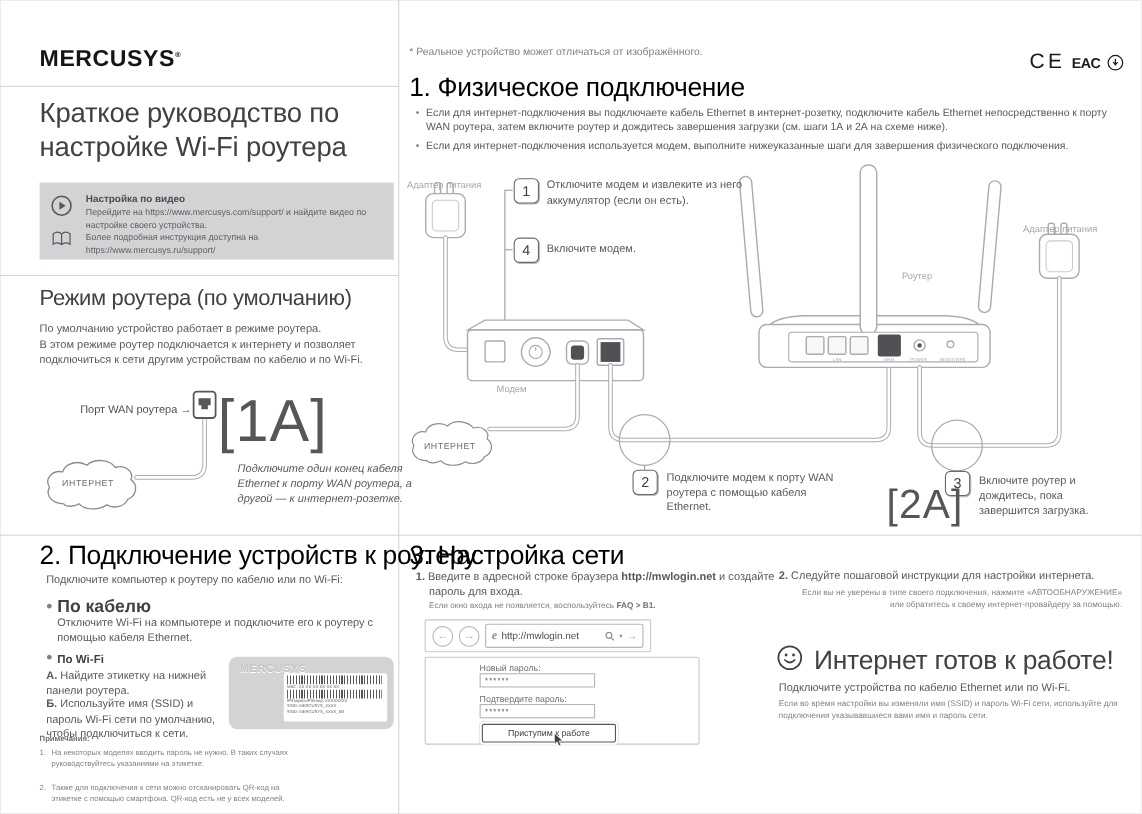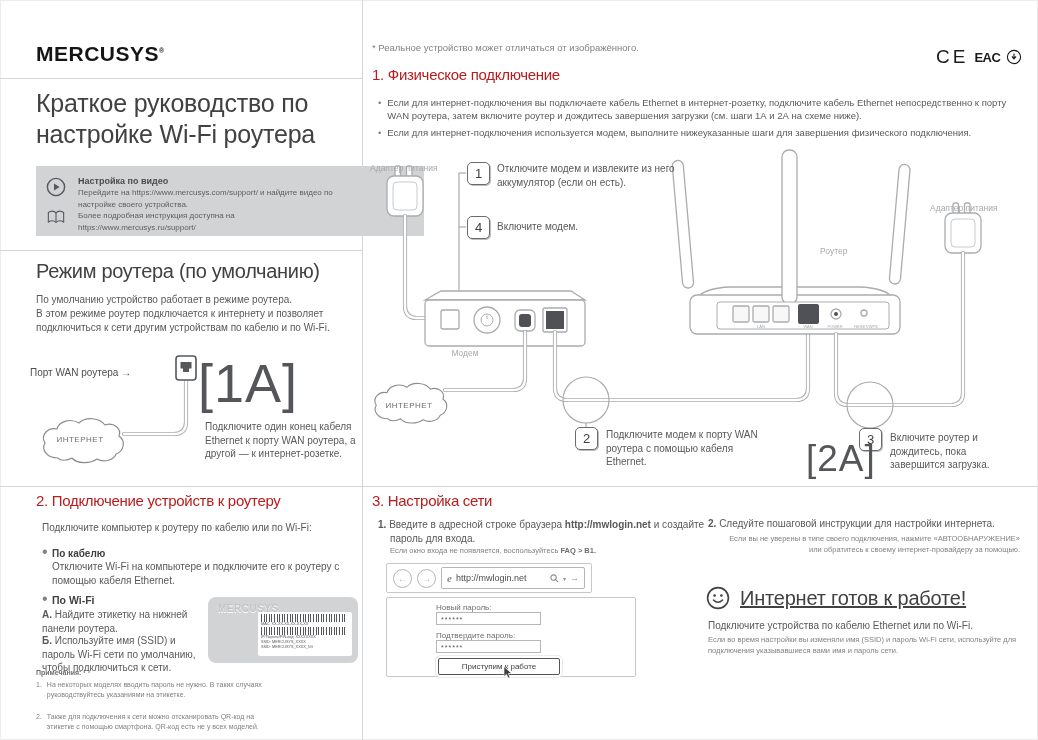--- a/index.html
+++ b/index.html
@@ -3,21 +3,21 @@
 <meta charset="utf-8">
 <style>
   html,body{margin:0;padding:0;background:#fff;}
   .pg{position:relative;width:1038px;height:740px;background:#fff;overflow:hidden;
       font-family:"Liberation Sans",sans-serif;color:#58595b;box-shadow:inset 0 0 0 1px #ececec;}
   .a{position:absolute;}
   .hr{position:absolute;height:1px;background:#d4d5d7;}
   .vr{position:absolute;width:1px;background:#d4d5d7;}
   .h-big{font-size:25px;line-height:1.22;color:#414042;letter-spacing:-0.2px;}
   .h-sec{font-size:20px;color:#414042;letter-spacing:-0.3px;}
-  .h-sec2{font-size:15px;color:#b91c1c;letter-spacing:-0.3px;}
+  .h-sec2{font-size:24px;color:#000000;letter-spacing:-0.3px;}
   .body{font-size:10px;line-height:1.35;color:#58595b;}
   .body9{font-size:9.5px;line-height:1.4;color:#58595b;}
   .small{font-size:7.5px;line-height:1.45;color:#808285;}
   .tiny{font-size:7px;line-height:1.45;color:#808285;}
   .glabel{font-size:8.5px;color:#a7a9ac;}
   .badge{font-size:54px;color:#55565a;letter-spacing:1px;}
   .num-box{width:21px;height:21px;border:1.6px solid #6a6b6e;border-radius:5px;background:#fff;
            display:flex;align-items:center;justify-content:center;font-size:13px;color:#3f4042;
            box-shadow:1px 1px 0 rgba(106,107,110,.45);}
   .bold{font-weight:bold;}
@@ -41,58 +41,58 @@
   <div class="hr" style="left:0;top:250px;width:362px;"></div>
   <div class="hr" style="left:0;top:486px;width:1038px;"></div>
   <div class="vr" style="left:362px;top:0;height:740px;"></div>
 
   <div class="a" style="left:36px;top:42px;font-size:21px;font-weight:bold;color:#151515;letter-spacing:.5px;">
     <span>MERCUSYS</span><sup style="font-size:7px;">®</sup>
   </div>
 
   <div class="a h-big" style="left:36px;top:88px;width:312px;">Краткое руководство по настройке Wi-Fi роутера</div>
 
-  <div class="a infobox" style="left:36px;top:166px;width:388px;height:70px;">
+  <div class="a infobox" style="left:36px;top:166px;width:322px;height:70px;">
     <svg class="a" style="left:10px;top:11px;" width="20" height="20" viewBox="0 0 20 20">
       <circle cx="10" cy="10" r="8.6" fill="none" stroke="#56575b" stroke-width="1.4"></circle>
       <path d="M8,6.4 L13.6,10 L8,13.6 Z" fill="#56575b"></path>
     </svg>
     <div class="a bold" style="left:42px;top:10px;font-size:9px;color:#4a4b4e;">Настройка по видео</div>
     <div class="a" style="left:42px;top:21px;width:272px;font-size:8px;line-height:1.45;color:#5d5e61;">Перейдите на https://www.mercusys.com/support/ и найдите видео по настройке своего устройства.</div>
     <svg class="a" style="left:11px;top:44px;" width="18" height="14" viewBox="0 0 20 15">
       <path d="M1.5,2.5 C4.5,0.5 8,0.8 10,2.8 C12,0.8 15.5,0.5 18.5,2.5 L18.5,13 C15.5,11.3 12,11.6 10,13.4 C8,11.6 4.5,11.3 1.5,13 Z" fill="none" stroke="#56575b" stroke-width="1.2"></path>
       <path d="M10,2.8 L10,13.4" stroke="#56575b" stroke-width="1.2"></path>
     </svg>
     <div class="a" style="left:42px;top:44px;width:190px;font-size:8px;line-height:1.45;color:#5d5e61;">Более подробная инструкция доступна на https://www.mercusys.ru/support/</div>
   </div>
 
   <div class="a body" style="left:36px;top:293px;width:312px;">По умолчанию устройство работает в режиме роутера.</div>
   <div class="a h-sec" style="left:36px;top:260px;">Режим роутера (по умолчанию)</div>
   <div class="a body" style="left:36px;top:307px;width:308px;">В этом режиме роутер подключается к интернету и позволяет подключиться к сети другим устройствам по кабелю и по Wi-Fi.</div>
 
-  <div class="a body" style="left:30px;top:366px;width:144px;color:#4e4f52;">Порт WAN роутера →</div>
+  <div class="a body" style="left:30px;top:366px;width:144px;text-align:right;color:#4e4f52;">Порт WAN роутера →</div>
   <div class="a badge" style="left:198px;top:352px;">[1A]</div>
-  <div class="a body" style="left:205px;top:420px;width:172px;">Подключите один конец кабеля Ethernet к порту WAN роутера, а другой — к интернет-розетке.</div>
+  <div class="a body" style="left:216px;top:420px;width:172px;font-style:italic;">Подключите один конец кабеля Ethernet к порту WAN роутера, а другой — к интернет-розетке.</div>
 
   <svg class="a" style="left:28px;top:352px;" width="200" height="130" viewBox="0 0 200 130">
     <path class="co" d="M158,28 V70 Q158,82 146,82 H96"></path>
     <path class="ci" d="M158,28 V70 Q158,82 146,82 H96"></path>
     <rect x="148" y="4" width="20" height="24" rx="3" fill="#fff" stroke="#56575b" stroke-width="1.6"></rect>
     <path d="M152.5,10 h11 v6.5 h-2.5 v3.5 h-6 v-3.5 h-2.5 z" fill="#56575b"></path>
     <g transform="translate(10,64)">
       <path class="cld" d="M20,42 C9,42 3,34 7,27 C2,19 10,11 19,13 C21,5 33,2 41,7 C48,0 62,2 67,9 C76,6 84,13 81,20 C88,25 86,35 78,38 C76,44 66,47 59,43 C52,48 39,48 34,42 C29,45 22,45 20,42 Z"></path>
     </g>
     <text x="52" y="90" text-anchor="middle" class="cldtxt">ИНТЕРНЕТ</text>
   </svg>
 
   <div class="a h-sec2" style="left:36px;top:492px;">2. Подключение устройств к роутеру</div>
   <div class="a body" style="left:42px;top:521px;width:312px;">Подключите компьютер к роутеру по кабелю или по Wi-Fi:</div>
 
   <div class="a" style="left:42px;top:543px;">
-    <span style="color:#808285;">• </span><span class="bold" style="font-size:10px;color:#414042;">По кабелю</span>
+    <span style="color:#808285;">• </span><span class="bold" style="font-size:16px;color:#414042;">По кабелю</span>
   </div>
   <div class="a body" style="left:52px;top:560px;width:302px;">Отключите Wi-Fi на компьютере и подключите его к роутеру с помощью кабеля Ethernet.</div>
 
   <div class="a" style="left:42px;top:590px;">
     <span style="color:#808285;">• </span><span class="bold" style="font-size:10.5px;color:#414042;">По Wi-Fi</span>
   </div>
   <div class="a body" style="left:42px;top:608px;width:168px;">
     <span class="bold">А.</span>
     <span>Найдите этикетку на нижней панели роутера.</span>
   </div>
@@ -282,17 +282,17 @@
     <span>Следуйте пошаговой инструкции для настройки интернета.</span>
   </div>
   <div class="a small" style="left:718px;top:534px;width:302px;text-align:right;">Если вы не уверены в типе своего подключения, нажмите «АВТООБНАРУЖЕНИЕ» или обратитесь к своему интернет-провайдеру за помощью.</div>
 
   <svg class="a" style="left:706px;top:586px;" width="24" height="24" viewBox="0 0 24 24">
     <circle cx="12" cy="12" r="10.4" fill="none" stroke="#414042" stroke-width="1.6"></circle>
     <circle cx="8.6" cy="9.5" r="1.3" fill="#414042"></circle>
     <circle cx="15.4" cy="9.5" r="1.3" fill="#414042"></circle>
     <path d="M7.5,14 Q12,18.5 16.5,14" fill="none" stroke="#414042" stroke-width="1.6" stroke-linecap="round"></path>
   </svg>
-  <div class="a" style="left:740px;top:587px;font-size:20px;color:#414042;letter-spacing:-.2px;text-decoration:underline;">Интернет готов к работе!</div>
+  <div class="a" style="left:740px;top:587px;font-size:24px;color:#414042;letter-spacing:-.2px;">Интернет готов к работе!</div>
   <div class="a" style="left:708px;top:620px;width:330px;font-size:10px;color:#58595b;">Подключите устройства по кабелю Ethernet или по Wi-Fi.</div>
   <div class="a small" style="left:708px;top:635px;width:318px;">Если во время настройки вы изменяли имя (SSID) и пароль Wi-Fi сети, используйте для подключения указывавшиеся вами имя и пароль сети.</div>
 
 </div>
 
 </body></html>

